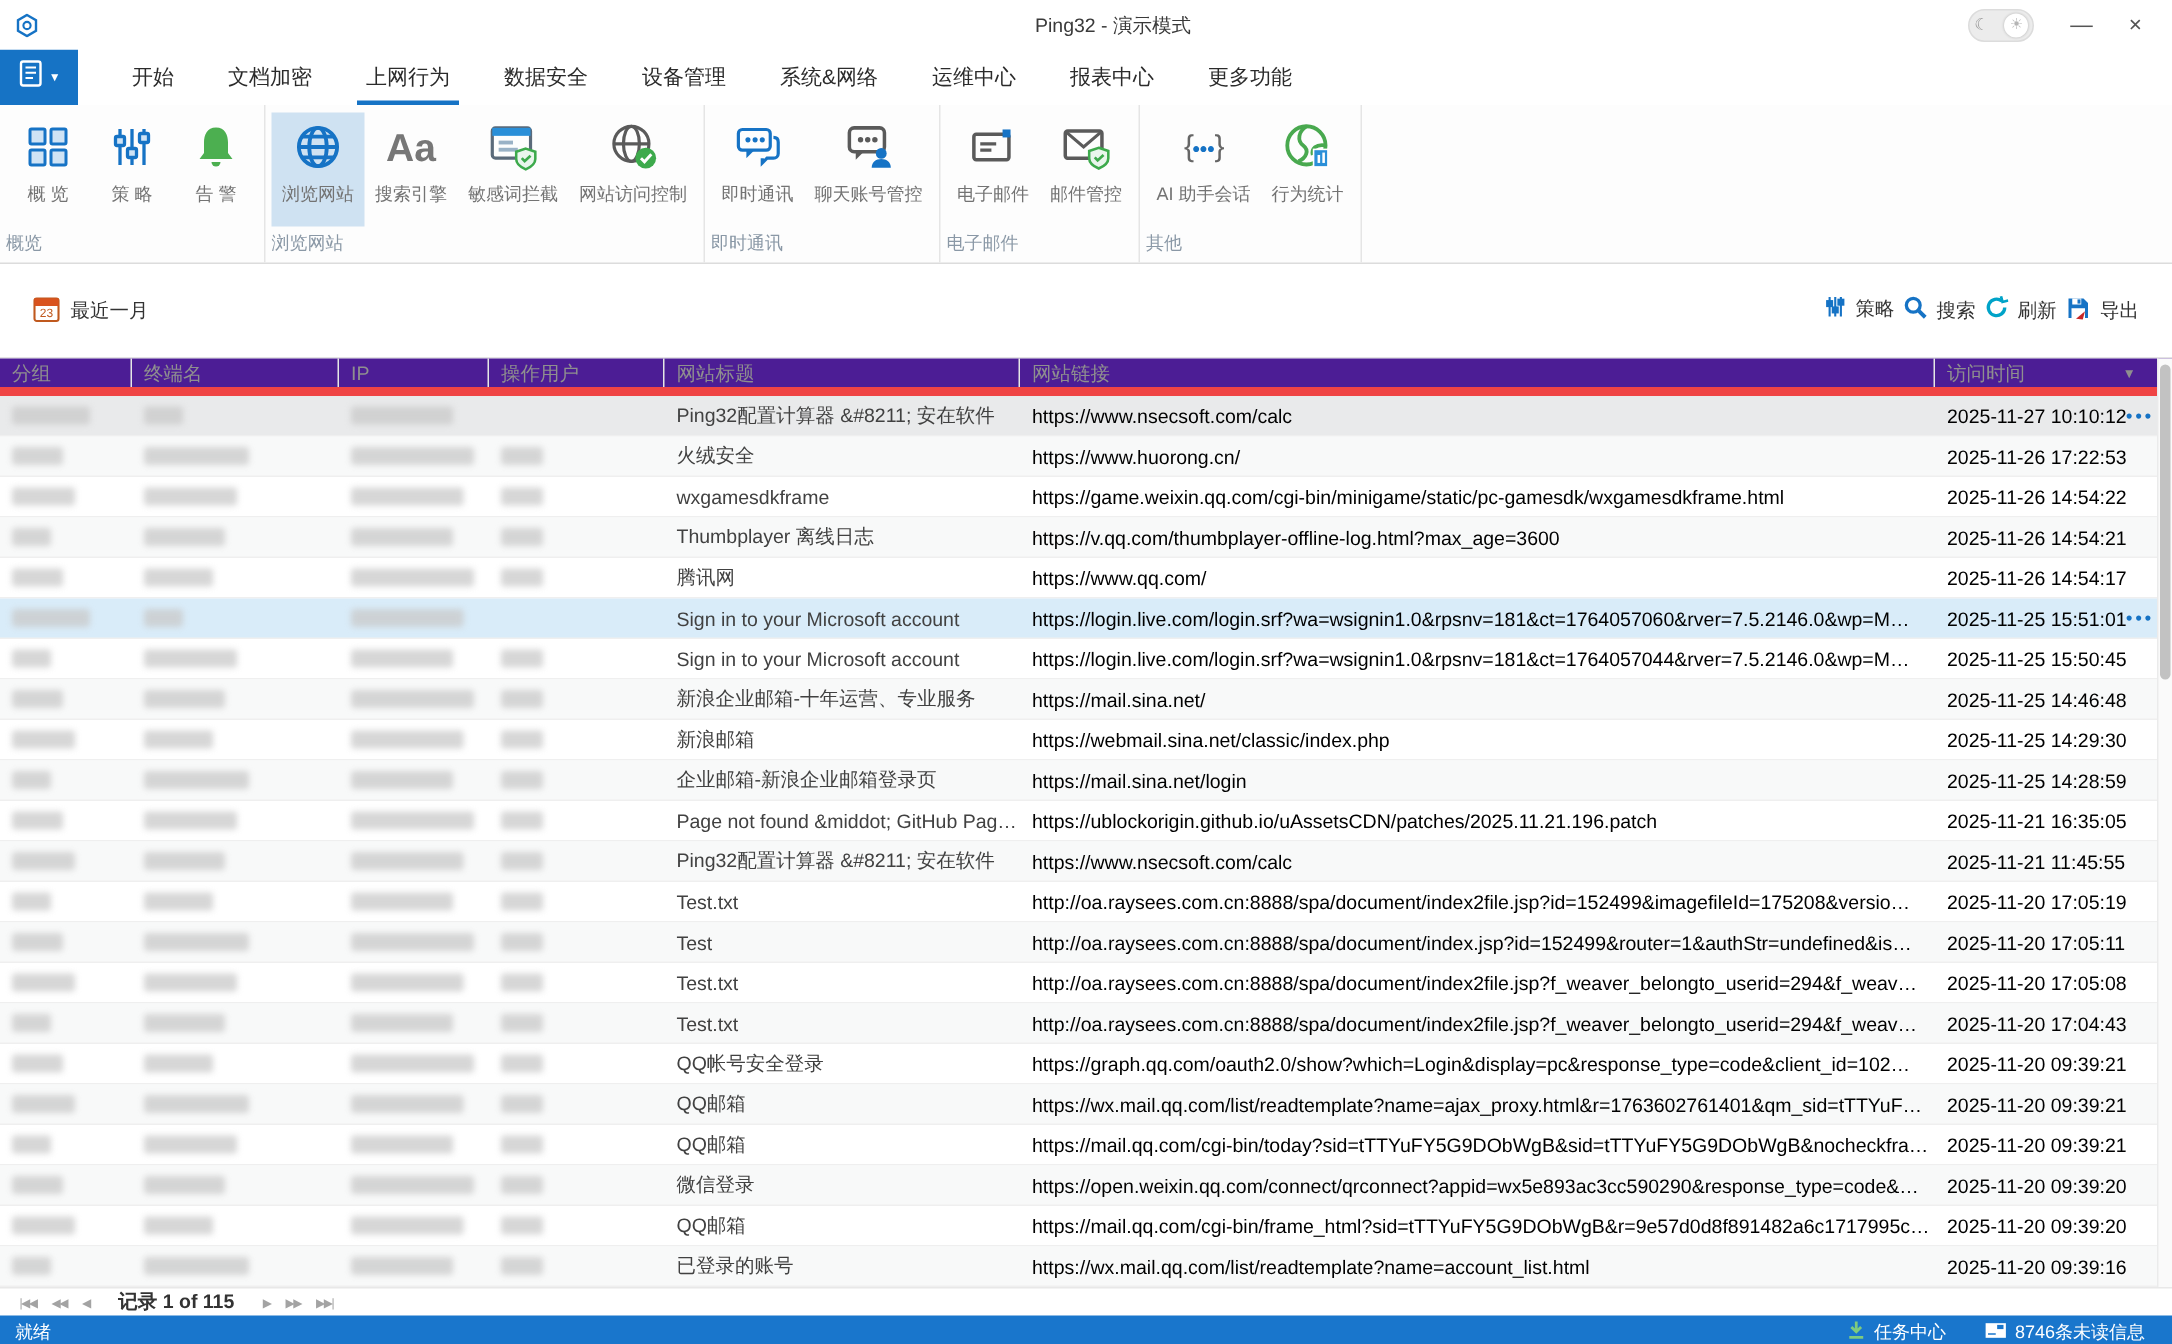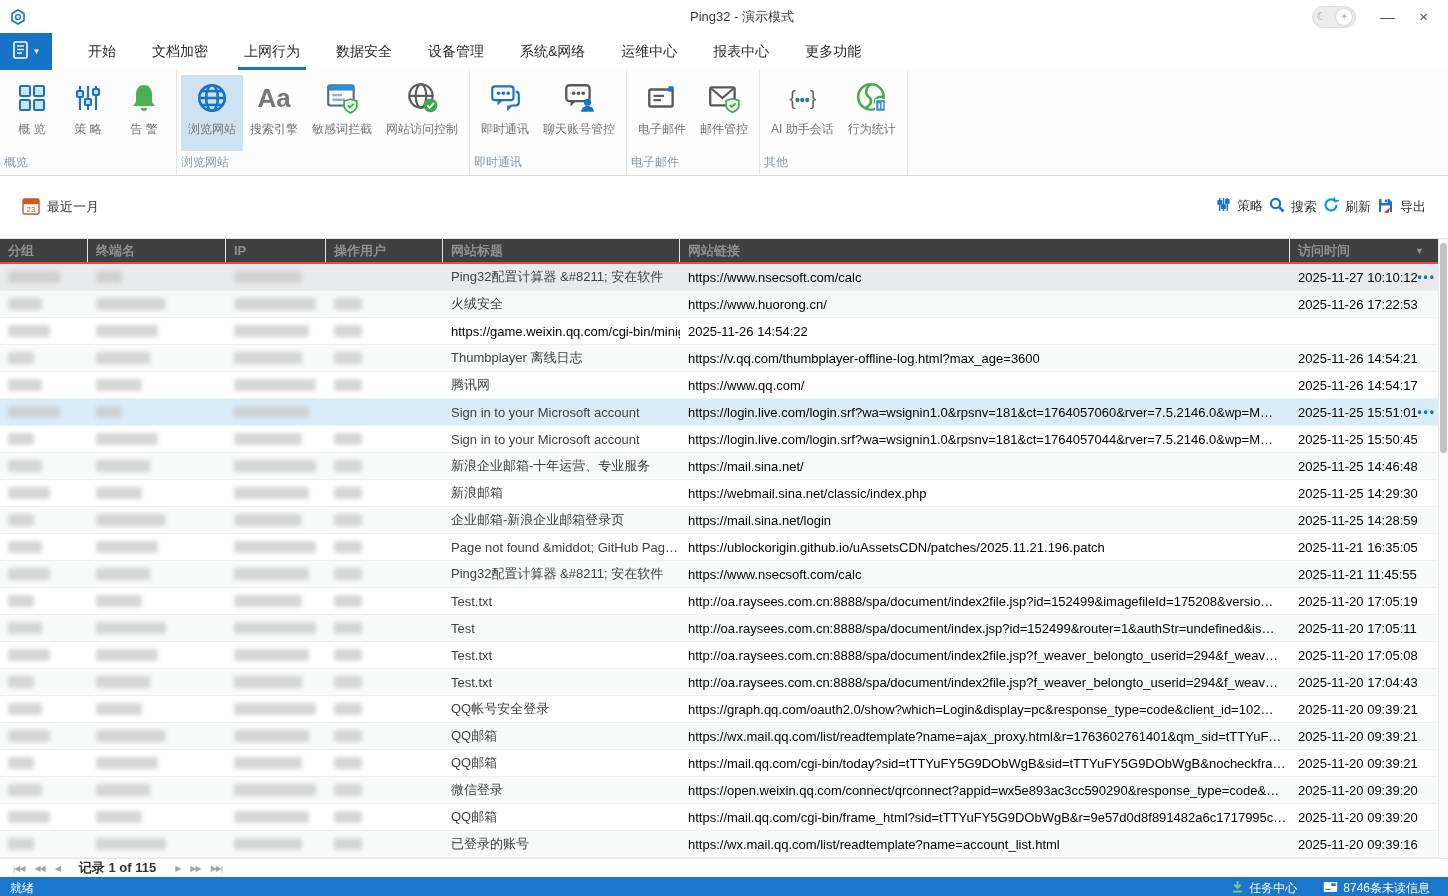--- a/index.html
+++ b/index.html
@@ -36,21 +36,21 @@
   .brace-glyph b { color:#1673c5; font-size:14px; letter-spacing:0; }
 
   
   .filterbar { height:62px; background:#fff; display:flex; align-items:center; padding:0 22px; flex:0 0 auto; }
   .date-filter { display:flex; align-items:center; gap:7px; font-size:13px; color:#333; cursor:default; }
   .actions { margin-left:auto; display:flex; align-items:flex-start; gap:6px; }
   .action { display:flex; align-items:center; gap:6px; font-size:13px; color:#333; cursor:default; }
 
   
   .tablewrap { flex:1; position:relative; border-top:1px solid #e3e3e3; }
-  .thead { display:grid; grid-template-columns:88px 138px 100px 117px 237px 610px 148px; height:25px; border-bottom:2px solid #ef4444; background:#404040;font-weight:bold; }
+  .thead { display:grid; grid-template-columns:88px 138px 100px 117px 237px 610px 148px; height:25px; border-bottom:6px solid #ef4444; background:#4c1d95; }
   .th { font-size:13px; color:#8f8f8f; padding-left:8px; display:flex; align-items:center; border-right:1px solid #e6e6e6; overflow:hidden; white-space:nowrap; }
   .th:last-child { border-right:none; position:relative; }
   .th .caret { position:absolute; right:14px; color:#8f8f8f; font-size:9px; }
   .tbody { }
   .trow { display:grid; grid-template-columns:88px 138px 100px 117px 237px 610px 148px; height:27px; border-bottom:1px solid #efefef; position:relative; background:#fff; cursor:default; }
   .trow.alt { background:#f8f9f9; }
   .trow.sel-gray { background:#e9eaeb; }
   .trow.sel-blue { background:#d9ecf9; }
   .td { font-size:13px; color:#414141; padding-left:8px; display:flex; align-items:center; overflow:hidden; white-space:nowrap; }
   .td.url, .td.time { color:#000000; }
@@ -412,20 +412,21 @@
         </div>
         <div class="td">
           <span class="redact" style="width: 62px;"></span>
         </div>
         <div class="td">
           <span class="redact" style="width: 75px;"></span>
         </div>
         <div class="td">
           <span class="redact" style="width: 28px;"></span>
         </div>
+        <div class="td title">wxgamesdkframe</div>
         <div class="td url">https://game.weixin.qq.com/cgi-bin/minigame/static/pc-gamesdk/wxgamesdkframe.html</div>
         <div class="td time">2025-11-26 14:54:22</div>
       </div>
       <div class="trow alt">
         <div class="td">
           <span class="redact" style="width: 26px;"></span>
         </div>
         <div class="td">
           <span class="redact" style="width: 54px;"></span>
         </div>

